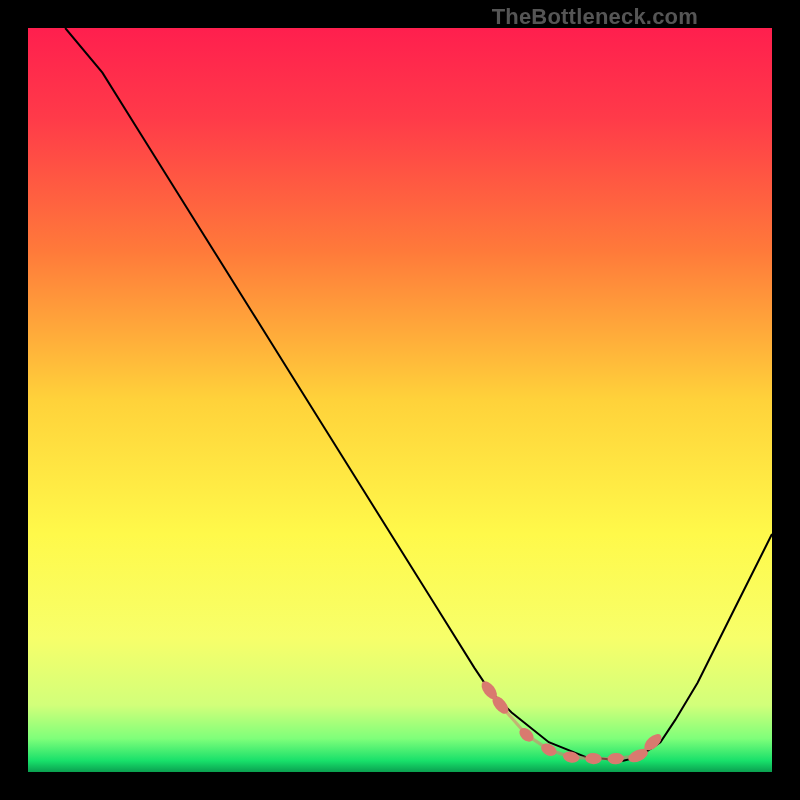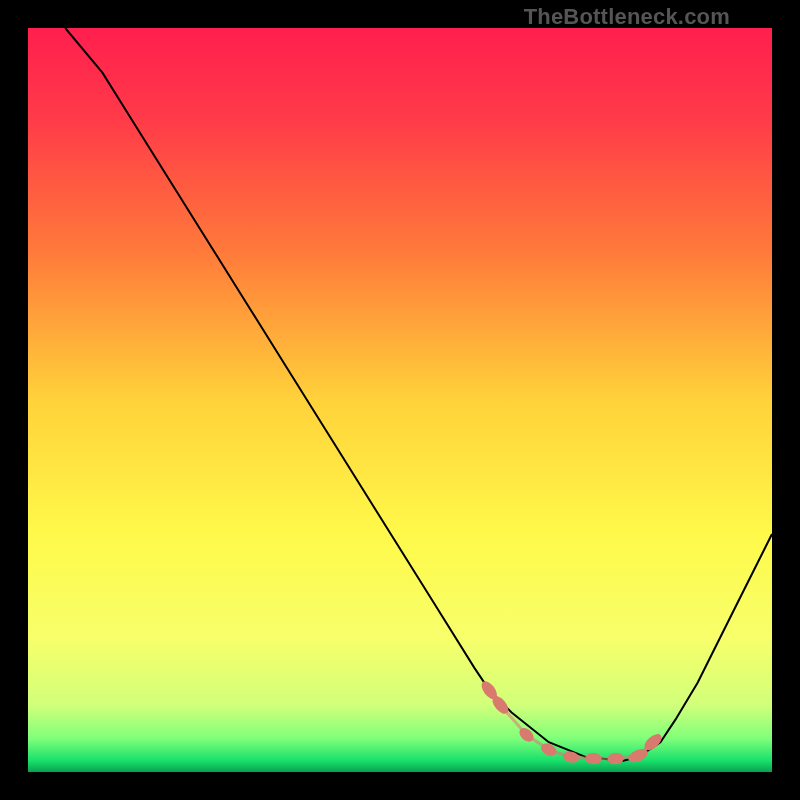--- a/index.html
+++ b/index.html
@@ -8,21 +8,20 @@
     width: 800px;
     height: 800px;
     background: #000;
     font-family: Arial, Helvetica, sans-serif;
   }
   .frame {
     position: relative;
     width: 728px;
     height: 800px;
     background: #000;
-    padding-left: 32px;
   }
   .plot-area {
     position: absolute;
     left: 28px;
     top: 28px;
     width: 744px;
     height: 744px;
     overflow: hidden;
   }
   .gradient {

